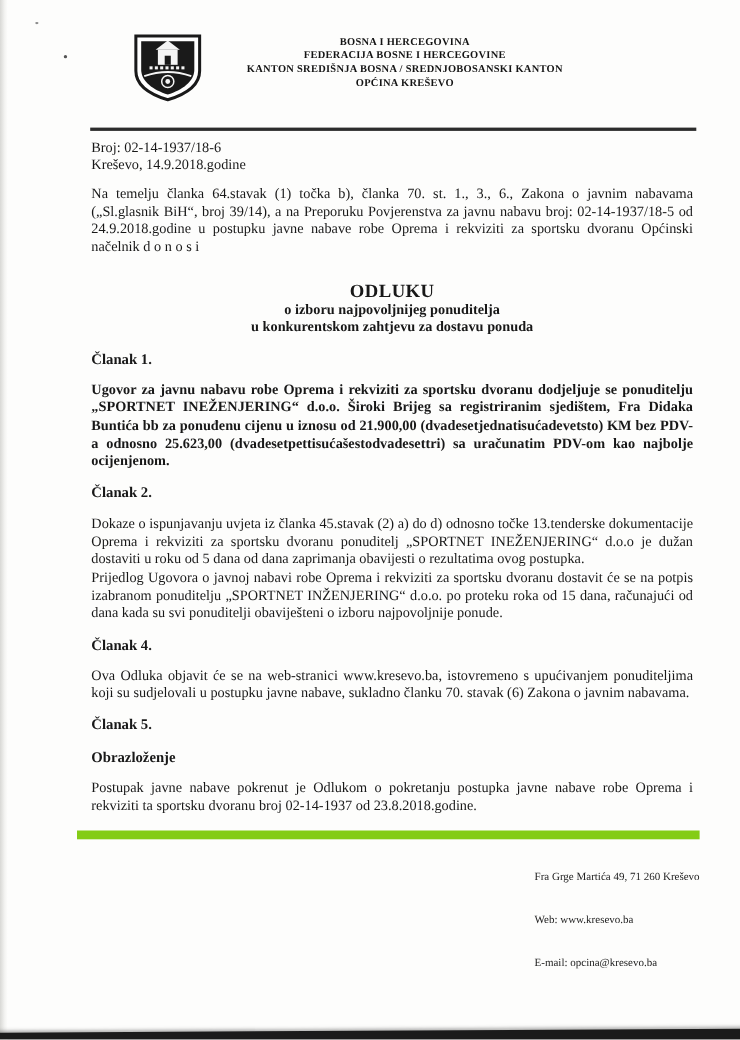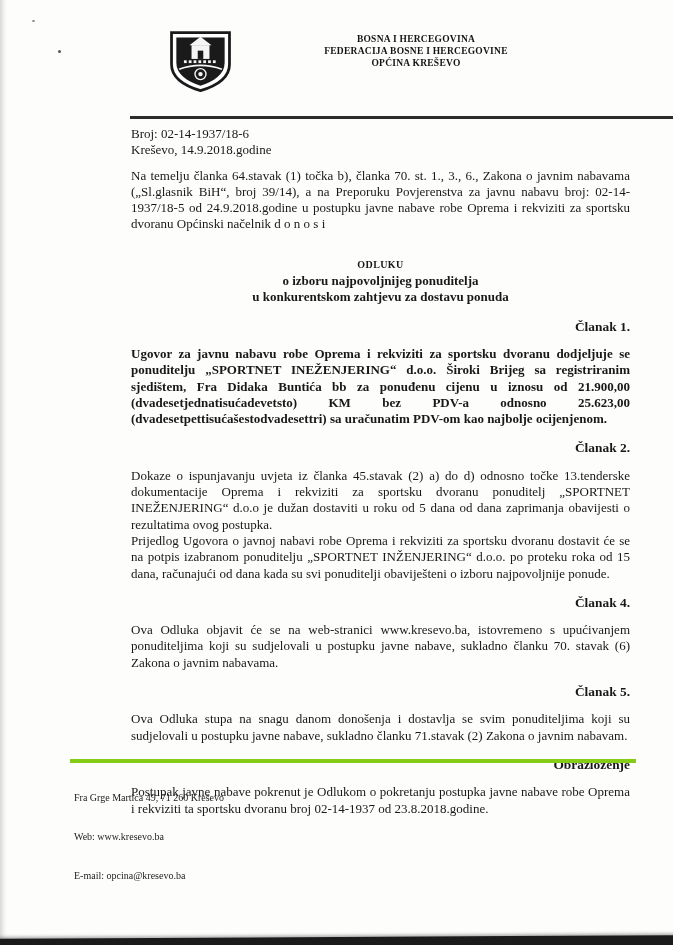--- a/index.html
+++ b/index.html
@@ -7,21 +7,20 @@
   body { width: 673px; margin: 0 auto; }
 
   .page {
     position: relative;
     width: 673px;
     height: 945px;
     background: #fdfdfc;
     overflow: hidden;
     font-family: "Liberation Serif", "DejaVu Serif", serif;
     color: #181818;
-    padding-left: 48px;
   }
 
   
   .scan-left-shadow {
     position: absolute; left: 0; top: 0; bottom: 0; width: 7px;
     background: linear-gradient(to right, #d8d8d5, #f3f3f1 60%, #fdfdfc);
   }
   .scan-speck { position: absolute; background: #8a8a8a; border-radius: 50%; }
   .speck-1 { left: 32px; top: 20px; width: 3px; height: 2px; }
   .speck-2 { left: 58px; top: 50px; width: 3px; height: 3px; background: #555; }
@@ -56,36 +55,36 @@
   
   .doc-body {
     padding: 7px 43px 0 83px;
     font-size: 13px;
     line-height: 16.3px;
     text-align: justify;
   }
   .ref-block { margin-bottom: 9px; text-align: left; }
   .preamble { margin-bottom: 24px; }
   .decision-title { text-align: center; font-weight: bold; margin: 0 0 12px; }
-  .decision-title .t1 { font-size: 10px; letter-spacing: 0.4px; }
+  .decision-title .t1 { font-size: 17px; letter-spacing: 0.4px; }
   .article-heading, .rationale-heading {
-    text-align: right; font-weight: bold; font-size: 13.4px;
+    text-align: left; font-weight: bold; font-size: 13.4px;
     margin: 13px 0 11px;
   }
   .article-body { margin: 0; }
   .article-body.bold { font-weight: bold; }
 
   
   .doc-footer {
     position: absolute;
     left: 70px; right: 37px; bottom: 37px;
-    border-top: 4px solid #84cc16;
+    border-top: 8px solid #84cc16;
     padding: 2px 0 0 4px;
     display: flex;
-    justify-content: space-between;
+    justify-content: flex-end;
     font-size: 10px;
     line-height: 13px;
     color: #222;
   }
   .footer-left, .footer-right { white-space: pre; }
   .footer-right { padding-right: 14px; }
   .footer-line.indent { padding-left: 22px; }
 </style>
 </head>
 <body>
@@ -110,20 +109,21 @@
       <rect x="54" y="46" width="4" height="4" fill="#f5f5f5"></rect>
       <rect x="61" y="46" width="4" height="4" fill="#f5f5f5"></rect>
       <rect x="68" y="46" width="4" height="4" fill="#f5f5f5"></rect>
       <path d="M19,59 Q50,48 81,59" fill="none" stroke="#f5f5f5" stroke-width="2.5"></path>
       <circle cx="50" cy="66" r="8" fill="none" stroke="#f5f5f5" stroke-width="2"></circle>
       <circle cx="50" cy="66" r="3.2" fill="#f5f5f5"></circle>
     </svg>
     <div class="org-lines">
       <div>BOSNA I HERCEGOVINA</div>
       <div>FEDERACIJA BOSNE I HERCEGOVINE</div>
+      <div>KANTON SREDIŠNJA BOSNA / SREDNJOBOSANSKI KANTON</div>
       <div>OPĆINA KREŠEVO</div>
     </div>
   </header>
 
   <div class="header-rule"></div>
 
   <main class="doc-body">
 
     <div class="ref-block">
       <div>Broj: 02-14-1937/18-6</div>
@@ -152,21 +152,20 @@
       <p class="article-body">Prijedlog Ugovora o javnoj nabavi robe Oprema i rekviziti za sportsku dvoranu dostavit će se na potpis izabranom ponuditelju „SPORTNET INŽENJERING“ d.o.o.  po proteku roka od 15 dana, računajući od dana kada su svi ponuditelji obaviješteni o izboru najpovoljnije ponude.</p>
     </section>
 
     <section>
       <h3 class="article-heading">Članak 4.</h3>
       <p class="article-body">Ova Odluka objavit će se na web-stranici www.kresevo.ba, istovremeno s upućivanjem ponuditeljima koji su sudjelovali u postupku javne nabave, sukladno članku 70. stavak (6) Zakona o javnim nabavama.</p>
     </section>
 
     <section>
       <h3 class="article-heading">Članak 5.</h3>
-      <p class="article-body">Ova Odluka stupa na snagu danom donošenja i dostavlja se svim ponuditeljima koji su sudjelovali u postupku javne nabave, sukladno članku 71.stavak (2) Zakona o javnim nabavam.</p>
     </section>
 
     <section>
       <h3 class="rationale-heading">Obrazloženje</h3>
       <p class="article-body">Postupak javne nabave pokrenut je Odlukom o pokretanju postupka javne nabave robe Oprema i rekviziti ta sportsku dvoranu broj 02-14-1937  od 23.8.2018.godine.</p>
     </section>
 
   </main>
 
   <footer class="doc-footer">

